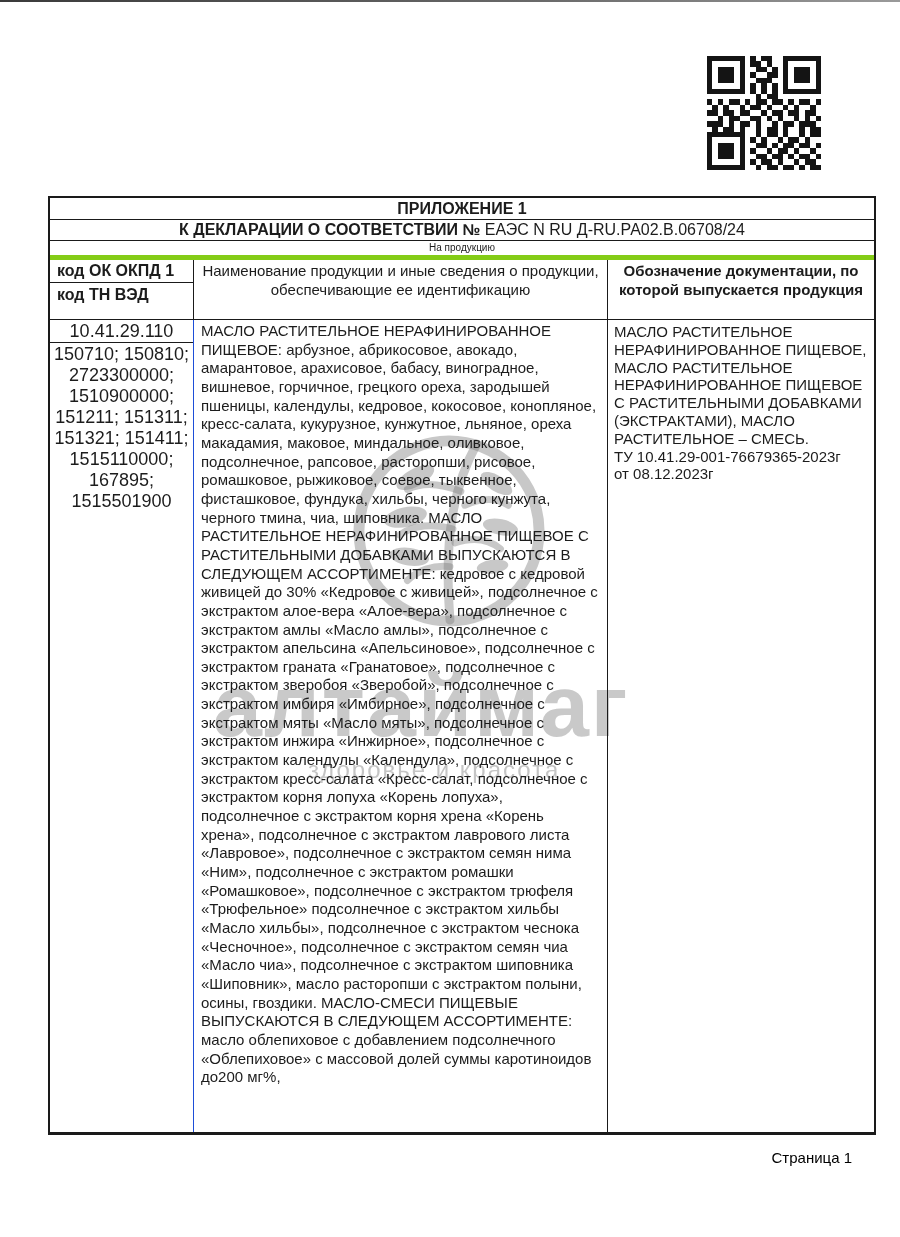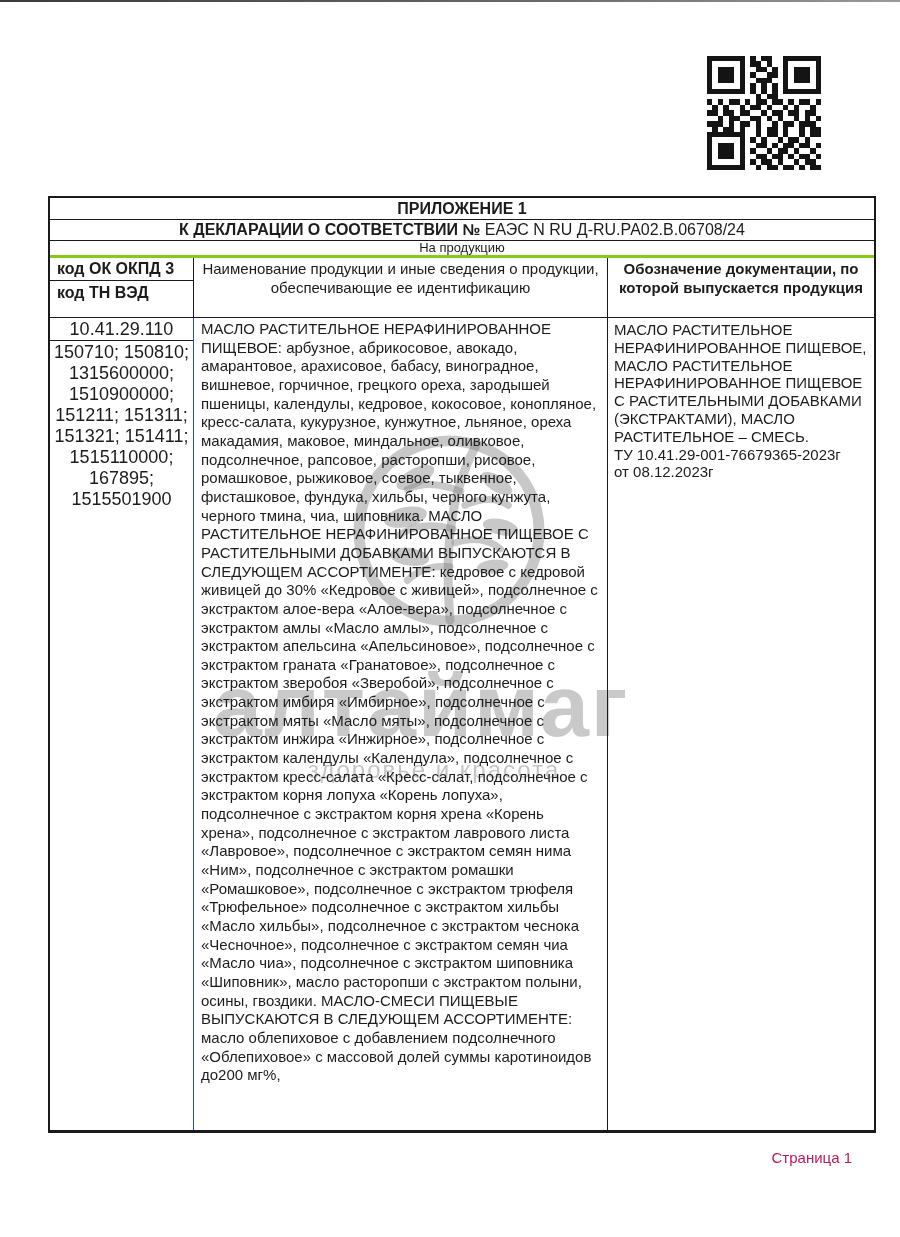--- a/index.html
+++ b/index.html
@@ -23,21 +23,21 @@
   .wm-tagline{position:absolute;left:308px;top:756px;font-size:24px;letter-spacing:2px;
     color:rgba(150,150,150,0.55);white-space:nowrap;}
   
   .doc-table{position:absolute;left:48px;top:196px;width:828px;z-index:2;
     border:2px solid #1a1a1a;border-bottom-width:3px;box-sizing:border-box;background:transparent;}
   .t-row1{border-bottom:1px solid #1a1a1a;text-align:center;font-weight:bold;
     font-size:16px;line-height:21px;height:21px;}
   .t-row2{border-bottom:1px solid #1a1a1a;text-align:center;font-size:16px;
     line-height:20px;height:20px;}
   .t-row2 .bold{font-weight:bold;}
-  .t-row3{border-bottom:3px solid #84cc16;text-align:center;font-size:13px;
+  .t-row3{border-bottom:5px solid #84cc16;text-align:center;font-size:10px;
     line-height:14px;height:14px;}
   .t-head{display:flex;border-bottom:1px solid #1a1a1a;}
   .th-col1{width:144px;border-right:1px solid #1a1a1a;box-sizing:border-box;flex:none;}
   .th-col1 .sub1{border-bottom:1px solid #1a1a1a;font-weight:bold;font-size:16px;
     line-height:22px;padding:0 0 0 7px;}
   .th-col1 .sub2{font-weight:bold;font-size:16px;line-height:22px;padding:1px 0 13px 7px;}
   .th-col2{width:414px;border-right:1px solid #1a1a1a;box-sizing:border-box;flex:none;
     text-align:center;font-weight:normal;font-size:15px;line-height:19px;padding:1px 8px;}
   .th-col3{flex:1;text-align:center;font-weight:bold;font-size:15px;line-height:19px;
     padding:1px 6px;box-sizing:border-box;}
@@ -46,21 +46,21 @@
     text-align:center;font-size:18px;}
   .tb-col1 .okpd{border-bottom:1px solid #1a1a1a;line-height:20px;padding:1px 0;}
   .tb-col1 .code{line-height:21px;}
   .tb-col1 .codes{padding-top:1px;}
   .tb-col2{width:414px;border-right:1px solid #1a1a1a;box-sizing:border-box;flex:none;
     font-size:15px;line-height:18.65px;padding:2px 7px;text-align:left;}
   .tb-col3{flex:1;box-sizing:border-box;font-size:15px;line-height:17.8px;
     padding:3px 6px;text-align:left;}
   .tb-col3 .tu{white-space:nowrap;}
   
-  .page-number{position:absolute;top:1149px;right:48px;font-size:15px;color:#be185d;}
+  .page-number{position:absolute;top:1149px;right:48px;font-size:15px;color:#000000;}
 </style>
 </head>
 <body>
 
 <div class="scan-top-edge"></div>
 
 <div class="qr">
     <div class="qm"></div>
     <div class="qm"></div>
     <div class="qm"></div>
@@ -531,33 +531,33 @@
 <div class="doc-table">
   <div class="t-row1">ПРИЛОЖЕНИЕ 1</div>
   <div class="t-row2">
     <span class="bold">К ДЕКЛАРАЦИИ О СООТВЕТСТВИИ №</span>
     <span>ЕАЭС N RU Д-RU.РА02.В.06708/24</span>
   </div>
   <div class="t-row3">На продукцию</div>
 
   <div class="t-head">
     <div class="th-col1">
-      <div class="sub1">код ОК ОКПД 3</div>
+      <div class="sub1">код ОК ОКПД 1</div>
       <div class="sub2">код ТН ВЭД</div>
     </div>
     <div class="th-col2">Наименование продукции и иные сведения о продукции, обеспечивающие ее идентификацию</div>
     <div class="th-col3">Обозначение документации, по которой выпускается продукция</div>
   </div>
 
   <div class="t-body">
     <div class="tb-col1">
       <div class="okpd">10.41.29.110</div>
       <div class="codes">
         <div class="code">150710; 150810;</div>
-        <div class="code">1315600000;</div>
+        <div class="code">2723300000;</div>
         <div class="code">1510900000;</div>
         <div class="code">151211; 151311;</div>
         <div class="code">151321; 151411;</div>
         <div class="code">1515110000;</div>
         <div class="code">167895;</div>
         <div class="code">1515501900</div>
       </div>
     </div>
     <div class="tb-col2">МАСЛО РАСТИТЕЛЬНОЕ НЕРАФИНИРОВАННОЕ ПИЩЕВОЕ: арбузное, абрикосовое, авокадо, амарантовое, арахисовое, бабасу, виноградное, вишневое, горчичное, грецкого ореха, зародышей пшеницы, календулы, кедровое, кокосовое, конопляное, кресс-салата, кукурузное, кунжутное, льняное, ореха макадамия, маковое, миндальное, оливковое, подсолнечное, рапсовое, расторопши, рисовое, ромашковое, рыжиковое, соевое, тыквенное, фисташковое, фундука, хильбы, черного кунжута, черного тмина, чиа, шиповника. МАСЛО РАСТИТЕЛЬНОЕ НЕРАФИНИРОВАННОЕ ПИЩЕВОЕ С РАСТИТЕЛЬНЫМИ ДОБАВКАМИ ВЫПУСКАЮТСЯ В СЛЕДУЮЩЕМ АССОРТИМЕНТЕ: кедровое с кедровой живицей до 30% «Кедровое с живицей», подсолнечное с экстрактом алое-вера «Алое-вера», подсолнечное с экстрактом амлы «Масло амлы», подсолнечное с экстрактом апельсина «Апельсиновое», подсолнечное с экстрактом граната «Гранатовое», подсолнечное с экстрактом зверобоя «Зверобой», подсолнечное с экстрактом имбиря «Имбирное», подсолнечное с экстрактом мяты «Масло мяты», подсолнечное с экстрактом инжира «Инжирное», подсолнечное с экстрактом календулы «Календула», подсолнечное с экстрактом кресс-салата «Кресс-салат, подсолнечное с экстрактом корня лопуха «Корень лопуха», подсолнечное с экстрактом корня хрена «Корень хрена», подсолнечное с экстрактом лаврового листа «Лавровое», подсолнечное с экстрактом семян нима «Ним», подсолнечное с экстрактом ромашки «Ромашковое», подсолнечное с экстрактом трюфеля «Трюфельное» подсолнечное с экстрактом хильбы «Масло хильбы», подсолнечное с экстрактом чеснока «Чесночное», подсолнечное с экстрактом семян чиа «Масло чиа», подсолнечное с экстрактом шиповника «Шиповник», масло расторопши с экстрактом полыни, осины, гвоздики. МАСЛО-СМЕСИ ПИЩЕВЫЕ ВЫПУСКАЮТСЯ В СЛЕДУЮЩЕМ АССОРТИМЕНТЕ: масло облепиховое с добавлением подсолнечного «Облепиховое» с массовой долей суммы каротиноидов до200 мг%,</div>
     <div class="tb-col3">

